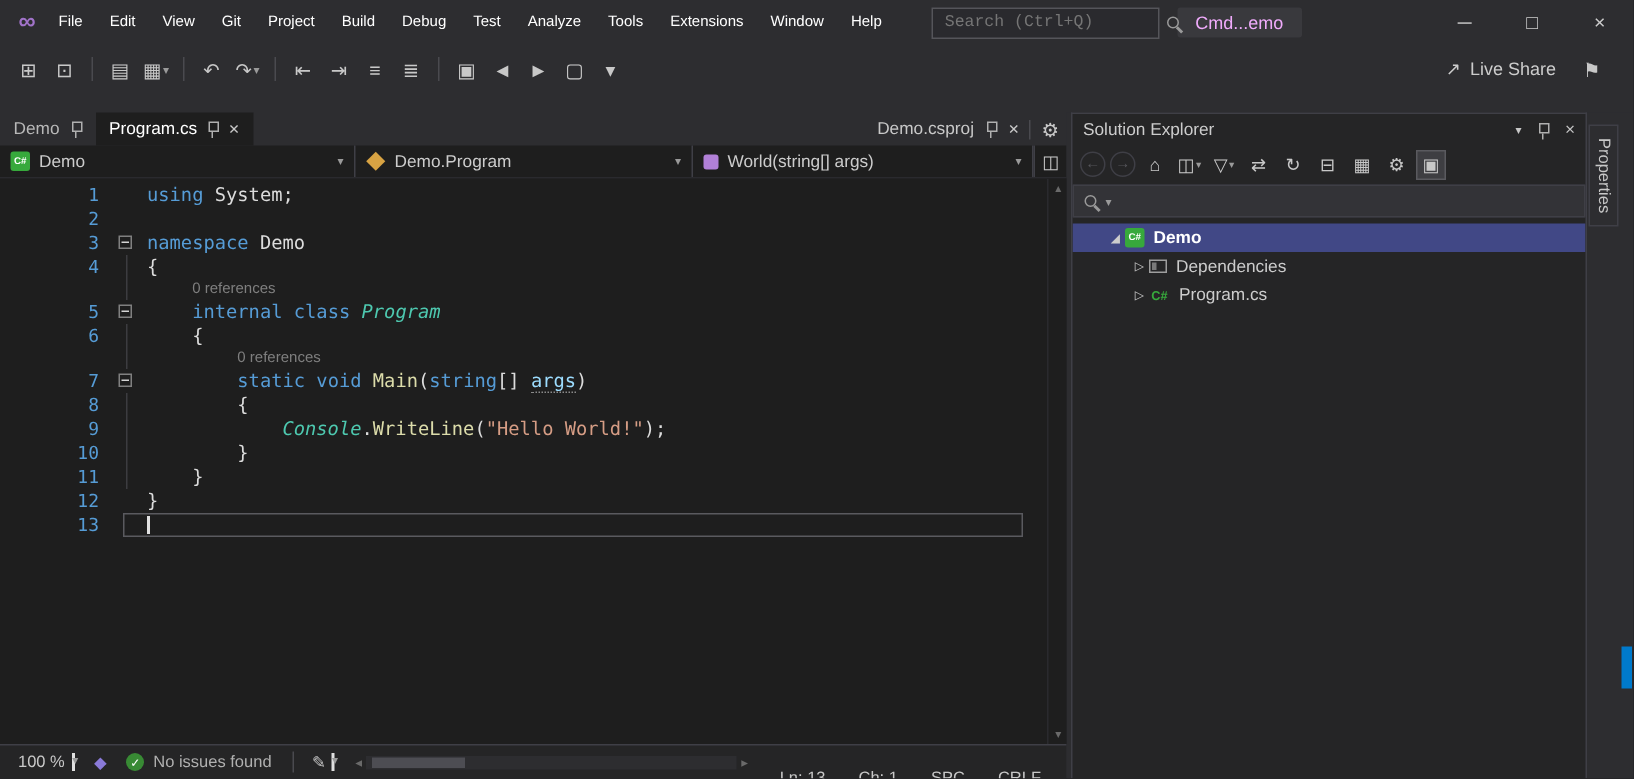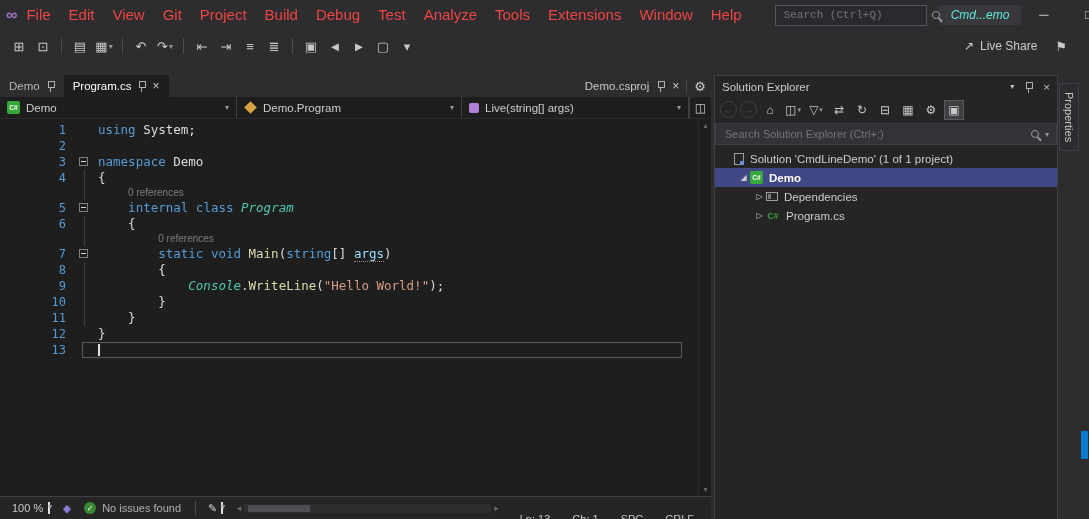--- a/index.html
+++ b/index.html
@@ -3,26 +3,26 @@
 <meta charset="utf-8">
 <style>
   * { box-sizing: border-box; }
   body { margin:0; background:#1e1e1e; font-family:"Liberation Sans", sans-serif; }
   .window { width:1089px; height:519px; background:#2d2d30; overflow:hidden; position:relative; color:#cccccc; }
 
   
   .titlebar { height:30px; display:flex; align-items:center; padding-left:6px; background:#2d2d30; }
   .logo { width:24px; text-align:center; font-size:16px; font-weight:bold; color:var(--c-logo_purple,#a173c9); }
   .menu-bar { display:flex; height:100%; align-items:center; }
-  .menu-item { padding:0 9px; font-size:15px; line-height:30px; color:#ef4444; cursor:default; }
+  .menu-item { padding:0 9px; font-size:10px; line-height:30px; color:#ffffff; cursor:default; }
   .title-search { margin-left:24px; width:152px; height:21px; background:#2a2a2e; border:1px solid #55555a; display:flex; align-items:center; padding:0 6px; }
   .title-search input { flex:1; background:transparent; border:none; outline:none; color:#dddddd; font-size:11px; font-family:Liberation Mono, monospace; }
   .mag { width:8px; height:8px; border:1.5px solid #9a9a9a; border-radius:50%; position:relative; flex:none; }
   .mag::after { content:""; position:absolute; width:5px; height:1.5px; background:#9a9a9a; transform:rotate(45deg); right:-4px; bottom:-2px; }
-  .win-title { margin-left:12px; font-size:12px; color:#5eead4; background:#39393d; padding:3px 12px; border-radius:2px;font-style:italic; }
+  .win-title { margin-left:12px; font-size:12px; color:#f0abfc; background:#39393d; padding:3px 12px; border-radius:2px; }
   .win-controls { margin-left:auto; display:flex; height:100%; }
   .win-controls > div { width:45px; text-align:center; line-height:30px; font-size:13px; color:#cccccc; }
 
   
   .toolbar { height:32px; display:flex; align-items:center; padding:0 8px; background:#2d2d30; }
   .tb-icons { display:flex; align-items:center; gap:2px; }
   .tb-btn { min-width:22px; height:22px; display:flex; align-items:center; justify-content:center; color:#c8c8c8; font-size:13px; padding:0 2px; }
   .tb-caret { font-size:8px; color:#9a9a9a; margin-left:1px; }
   .tb-sep { width:1px; height:16px; background:#4a4a4f; margin:0 5px; }
   .tb-right { margin-left:auto; display:flex; align-items:center; gap:18px; padding-right:14px; }
@@ -254,21 +254,21 @@
           <span>Demo</span>
           <span class="nav-caret">▾</span>
         </div>
         <div class="nav-combo" style="width:225px">
           <span class="icon-class"></span>
           <span>Demo.Program</span>
           <span class="nav-caret">▾</span>
         </div>
         <div class="nav-combo" style="width:227px">
           <span class="icon-method"></span>
-          <span>Live(string[] args)</span>
+          <span>World(string[] args)</span>
           <span class="nav-caret">▾</span>
         </div>
         <div class="nav-split">◫</div>
       </div>
 
       <div class="code-wrap">
         <div class="code-area">
             <div class="code-row">
               <span class="gutter">1</span>
               <span class="fold-col"></span>
@@ -428,30 +428,24 @@
             <span class="tb-glyph">▦</span>
           </div>
           <div class="se-btn">
             <span class="tb-glyph">⚙</span>
           </div>
           <div class="se-btn pressed">
             <span class="tb-glyph">▣</span>
           </div>
         </div>
       <div class="se-search">
-        <input placeholder="Search Solution Explorer (Ctrl+;)" style="">
         <span class="mag"></span>
         <span class="chev">▾</span>
       </div>
       <div class="tree">
-          <div class="tree-row" style="padding-left: 6px;">
-            <span class="expander"></span>
-            <span class="ticon icon-solution"></span>
-            <span class="tree-label">Solution 'CmdLineDemo' (1 of 1 project)</span>
-          </div>
           <div class="tree-row selected" style="padding-left: 22px;">
             <span class="expander">◢</span>
             <span class="ticon icon-csproj">C#</span>
             <span class="tree-label bold">Demo</span>
           </div>
           <div class="tree-row" style="padding-left: 38px;">
             <span class="expander">▷</span>
             <span class="ticon icon-dependencies"></span>
             <span class="tree-label">Dependencies</span>
           </div>

